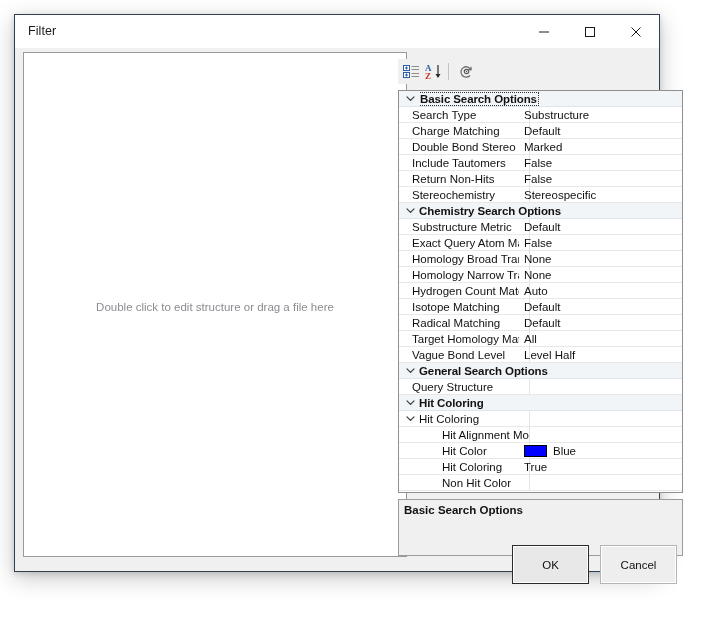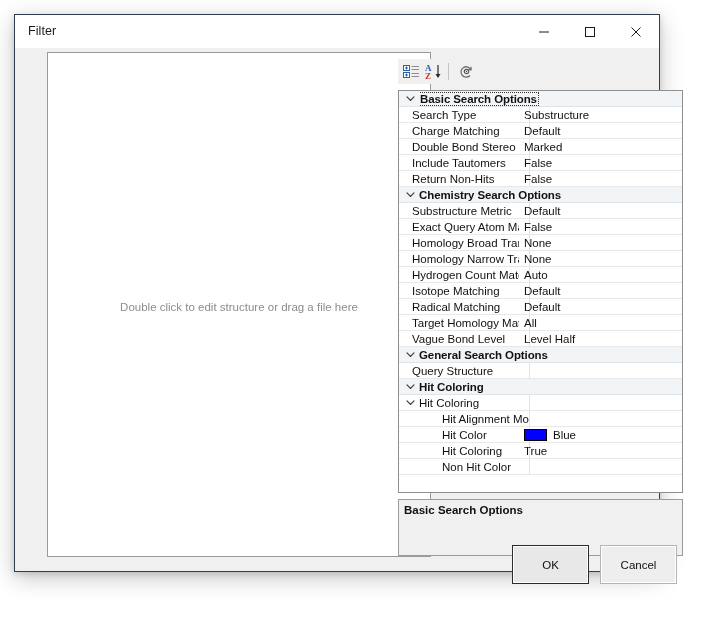--- a/index.html
+++ b/index.html
@@ -69,21 +69,20 @@
   
   .structure-panel {
     position: absolute;
     left: 8px;
     top: 37px;
     width: 384px;
     height: 505px;
     background: #ffffff;
     border: 1px solid #9a9a9a;
     box-sizing: border-box;
-    margin-left: 24px;
   }
   .structure-hint {
     position: absolute;
     left: 0;
     top: 248px;
     width: 100%;
     text-align: center;
     font-size: 11.5px;
     color: #8c8c91;
     white-space: nowrap;
@@ -405,20 +404,29 @@
             </div>
             <div class="pg-row prop">
               <div class="pg-name">
                 <span>Return Non-Hits</span>
               </div>
               <div class="pg-divider"></div>
               <div class="pg-value">
                 <span>False</span>
               </div>
             </div>
+            <div class="pg-row prop">
+              <div class="pg-name">
+                <span>Stereochemistry</span>
+              </div>
+              <div class="pg-divider"></div>
+              <div class="pg-value">
+                <span>Stereospecific</span>
+              </div>
+            </div>
             <div class="pg-row cat">
               <div class="exp">
                 <svg width="9" height="9" viewBox="0 0 9 9">
                   <path d="M1 2.8 L4.5 6.3 L8 2.8" fill="none" stroke="#3a3a3a" stroke-width="1.2" stroke-linecap="round"></path>
                 </svg>
               </div>
               <div class="pg-name">
                 <span>Chemistry Search Options</span>
               </div>
             </div>

